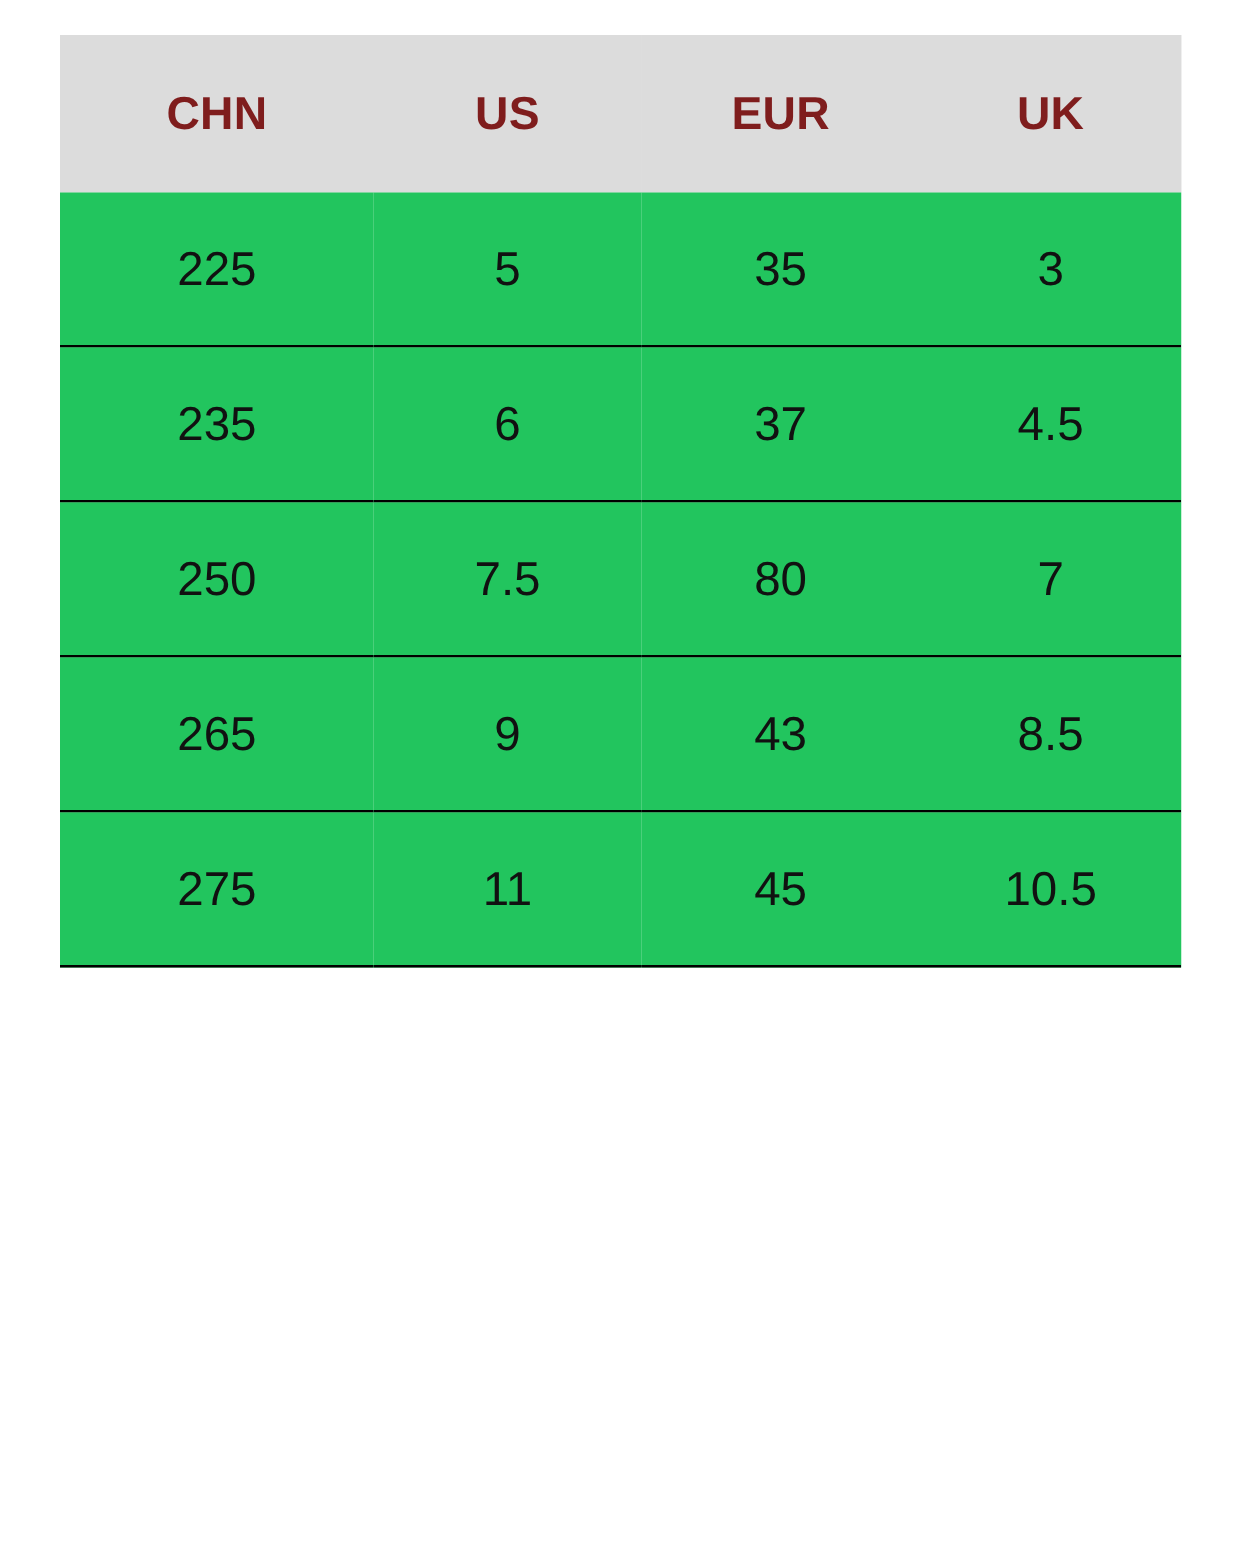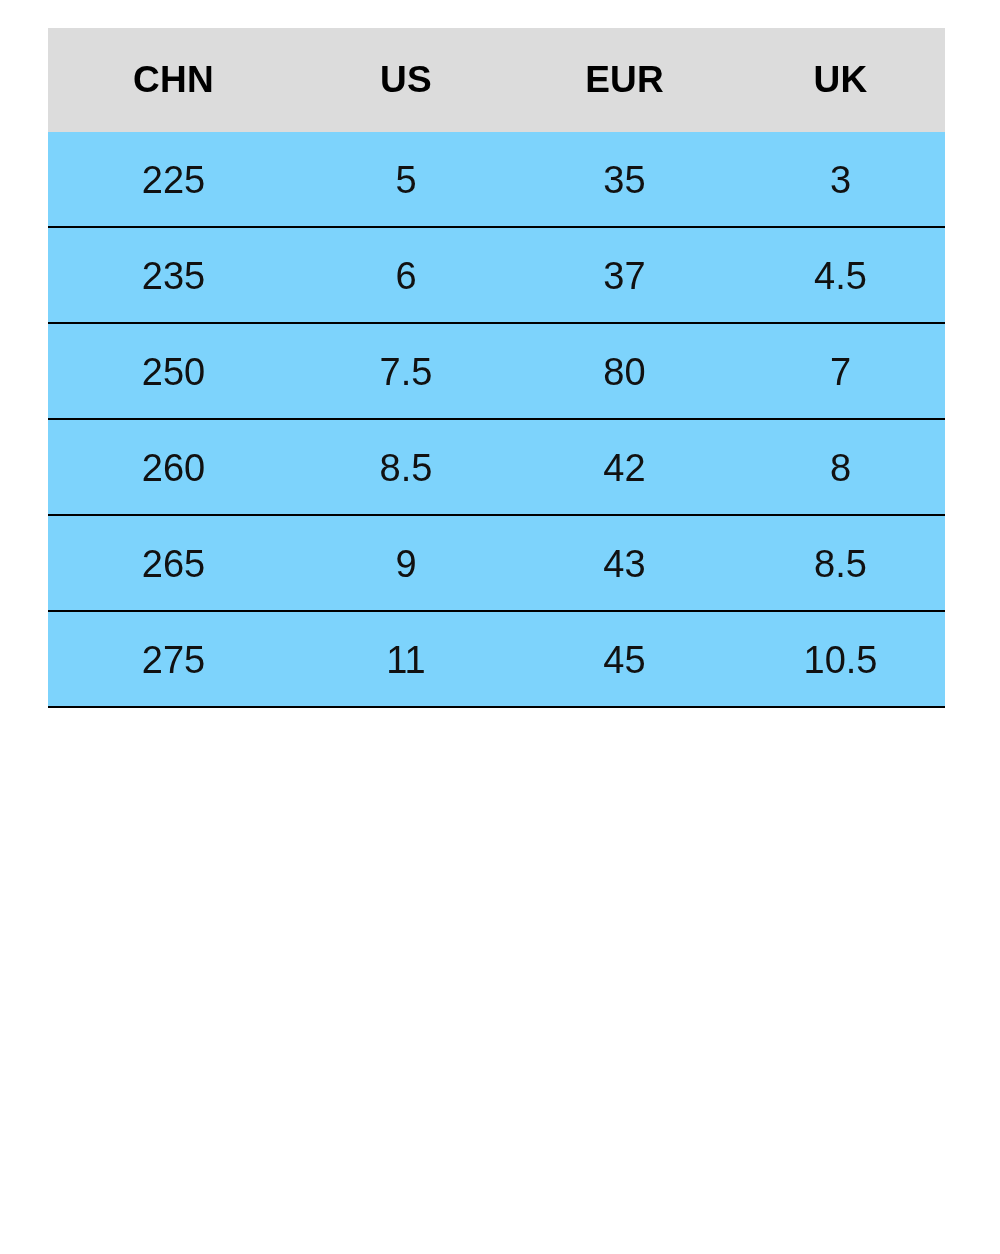--- a/index.html
+++ b/index.html
@@ -38,41 +38,41 @@
   .size-table col.col-us  { width: 214px; }
   .size-table col.col-eur { width: 223px; }
   .size-table col.col-uk  { width: 209px; }
 
   thead tr.header-row {
     background: #dcdcdc;
   }
 
   thead th {
     height: 102px;
-    padding: 1px;
+    padding: 12px;
     margin: 0;
     font-size: 37px;
     font-weight: bold;
-    color: #000000;
+    color: #7f1d1d;
     text-align: center;
     vertical-align: middle;
     letter-spacing: 0.2px;
     background: #dcdcdc;
   }
 
   tbody td {
-    height: 96px;
+    height: 124px;
     padding: 0;
     margin: 0;
     font-size: 38px;
     font-weight: normal;
     color: #111111;
     text-align: center;
     vertical-align: middle;
-    background: #7dd3fc;
+    background: #22c55e;
     box-shadow: inset 0 -2px 0 0 #000000;
   }
 </style>
 </head>
 <body>
 
 <div id="size-table-wrap">
   <table class="size-table">
     <colgroup>
       <col class="col-chn">
@@ -101,26 +101,20 @@
           <td>37</td>
           <td>4.5</td>
         </tr>
         <tr>
           <td>250</td>
           <td>7.5</td>
           <td>80</td>
           <td>7</td>
         </tr>
         <tr>
-          <td>260</td>
-          <td>8.5</td>
-          <td>42</td>
-          <td>8</td>
-        </tr>
-        <tr>
           <td>265</td>
           <td>9</td>
           <td>43</td>
           <td>8.5</td>
         </tr>
         <tr>
           <td>275</td>
           <td>11</td>
           <td>45</td>
           <td>10.5</td>

